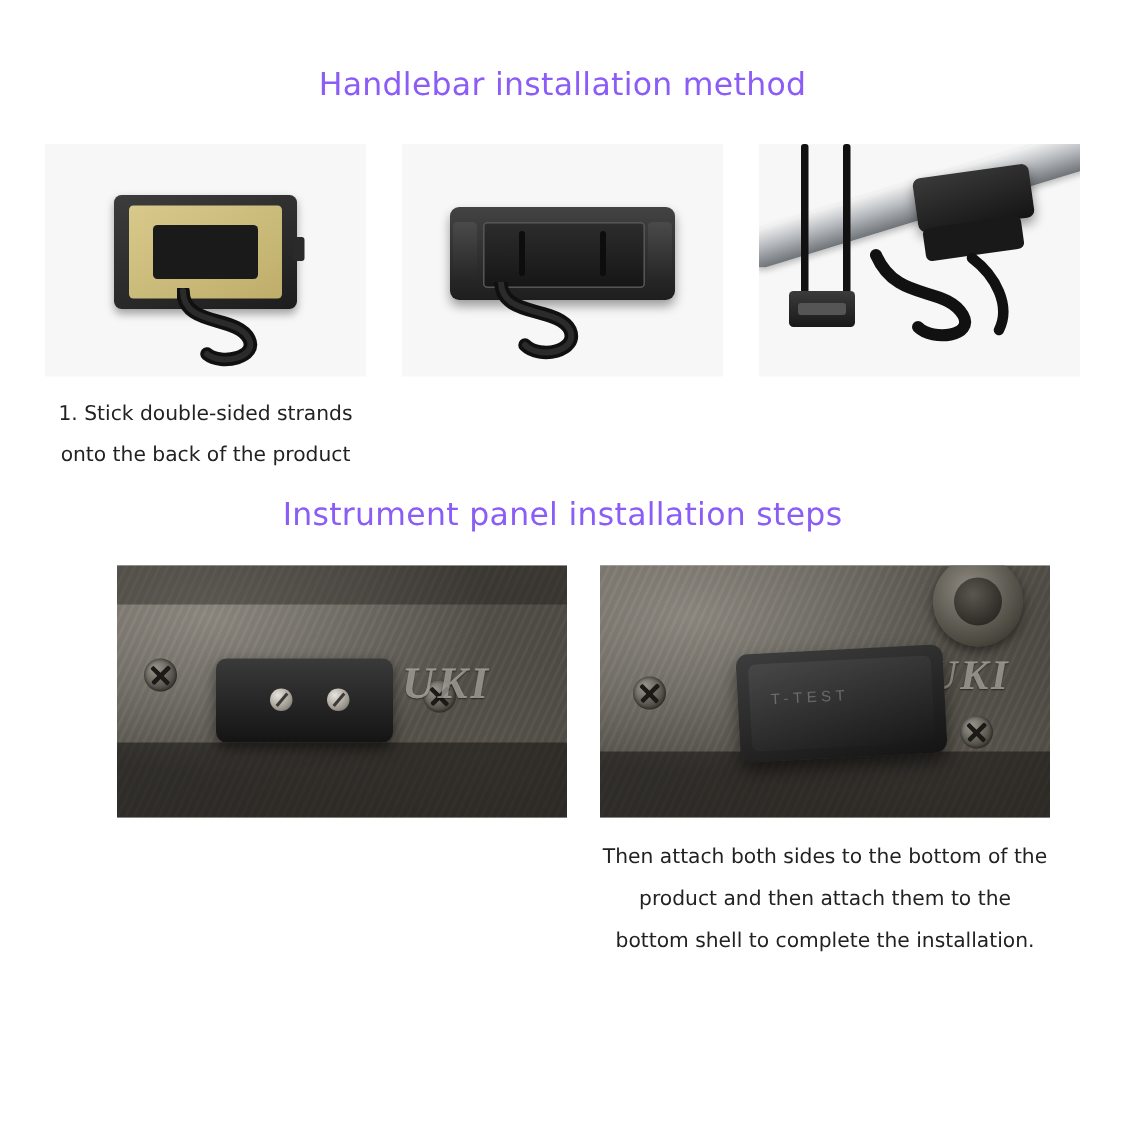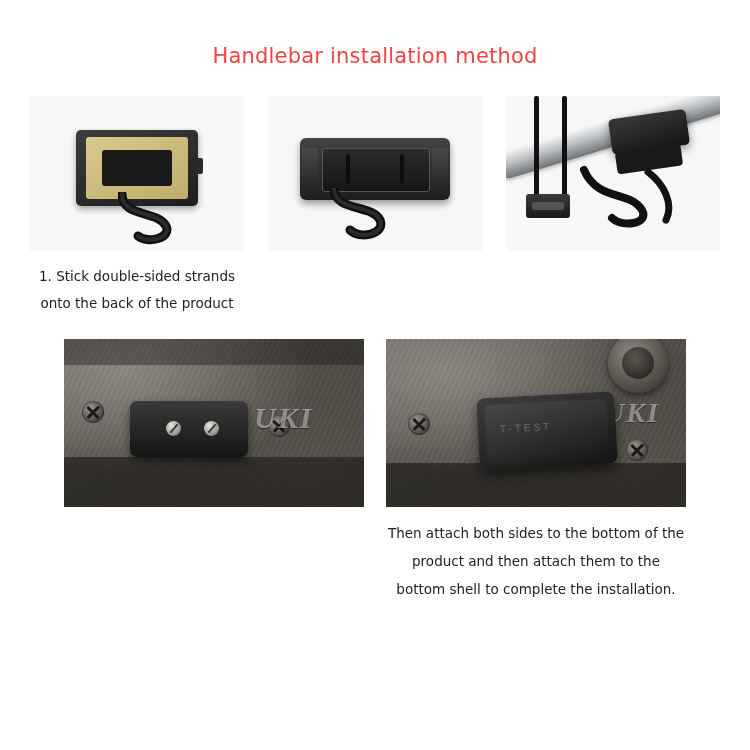--- a/index.html
+++ b/index.html
@@ -18,21 +18,21 @@
     width: 750px;
     height: 750px;
     position: relative;
     box-sizing: border-box;
   }
 
   .section-title {
     text-align: center;
     font-size: 21px;
     font-weight: 400;
-    color: #ef4444;
+    color: #8b5cf6;
     letter-spacing: 0.2px;
   }
   #title-handlebar { margin-top: 44px; }
   #title-instrument { margin-top: 14px; }
 
   
   .row1 {
     display: flex;
     justify-content: center;
     gap: 24px;
@@ -59,21 +59,21 @@
     line-height: 27px;
     text-align: center;
     color: #222;
     width: 214px;
   }
   .caption1.c3 { width: 248px; margin-left: 0; }
 
   
   .row2 {
     display: flex;
-    justify-content: center;
+    justify-content: flex-end;
     gap: 22px;
     margin-top: 22px;
     padding: 0 50px;
     box-sizing: border-box;
   }
   .col2 {
     width: 300px;
     display: flex;
     flex-direction: column;
     align-items: center;
@@ -414,20 +414,21 @@
         <div class="p3-clamp"></div>
         <svg style="position:absolute;left:72px;top:66px;width:110px;height:70px;" viewBox="0 0 110 70">
           <path d="M6 8 C20 40, 52 28, 64 48 C72 62, 44 66, 34 56" stroke="#111" stroke-width="8" fill="none" stroke-linecap="round"></path>
           <path d="M70 10 C86 22, 96 42, 88 58" stroke="#111" stroke-width="7" fill="none" stroke-linecap="round"></path>
         </svg>
       </div>
     </div>
 
   </div>
 
+  <div class="section-title" id="title-instrument">Instrument panel installation steps</div>
 
   <div class="row2">
 
     <div class="col2">
       <div class="photo2">
         <div class="moto-bg"></div>
         <div class="moto-grain"></div>
         <div class="dark-band" style="left:0; top:118px; width:300px; height:50px;"></div>
         <div class="dark-band" style="left:0; top:0; width:300px; height:26px; background:rgba(25,23,20,.4);"></div>
 

